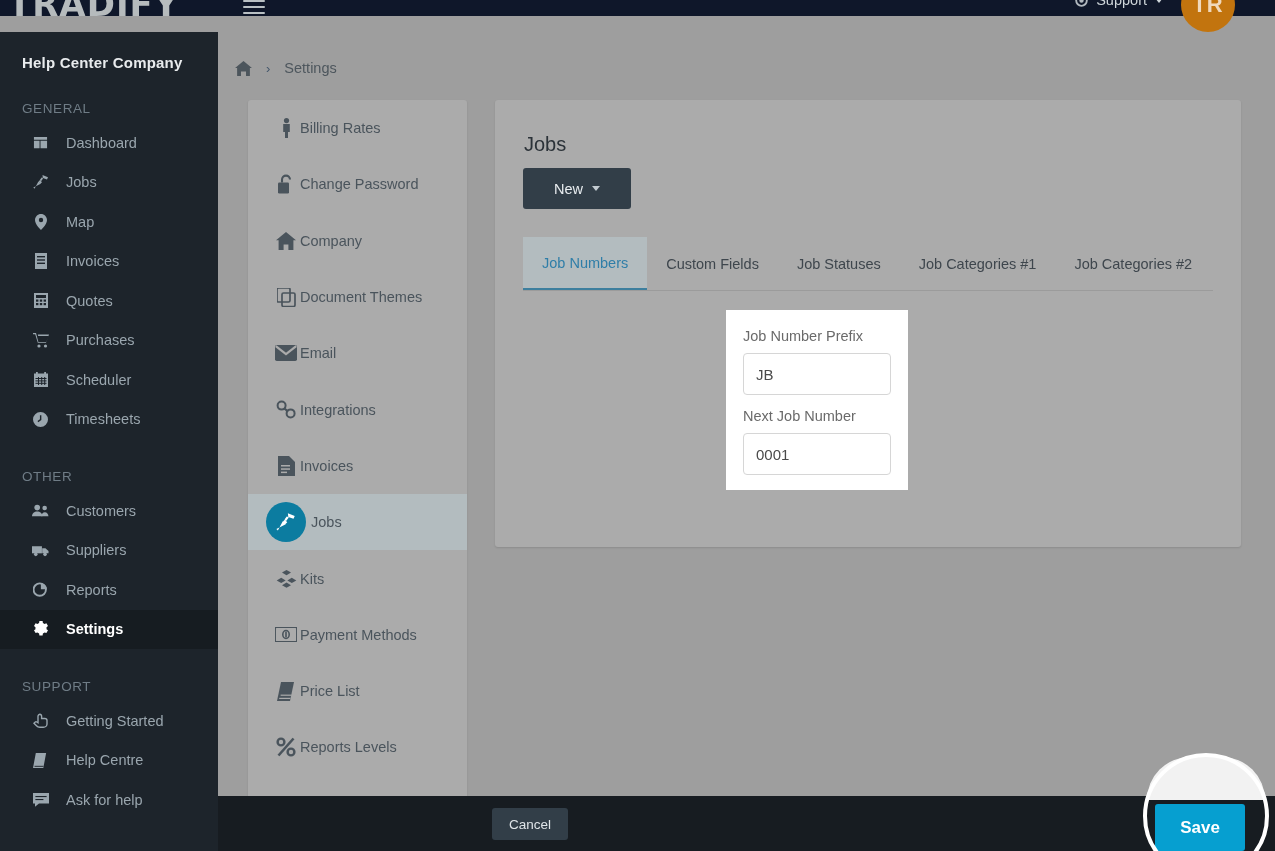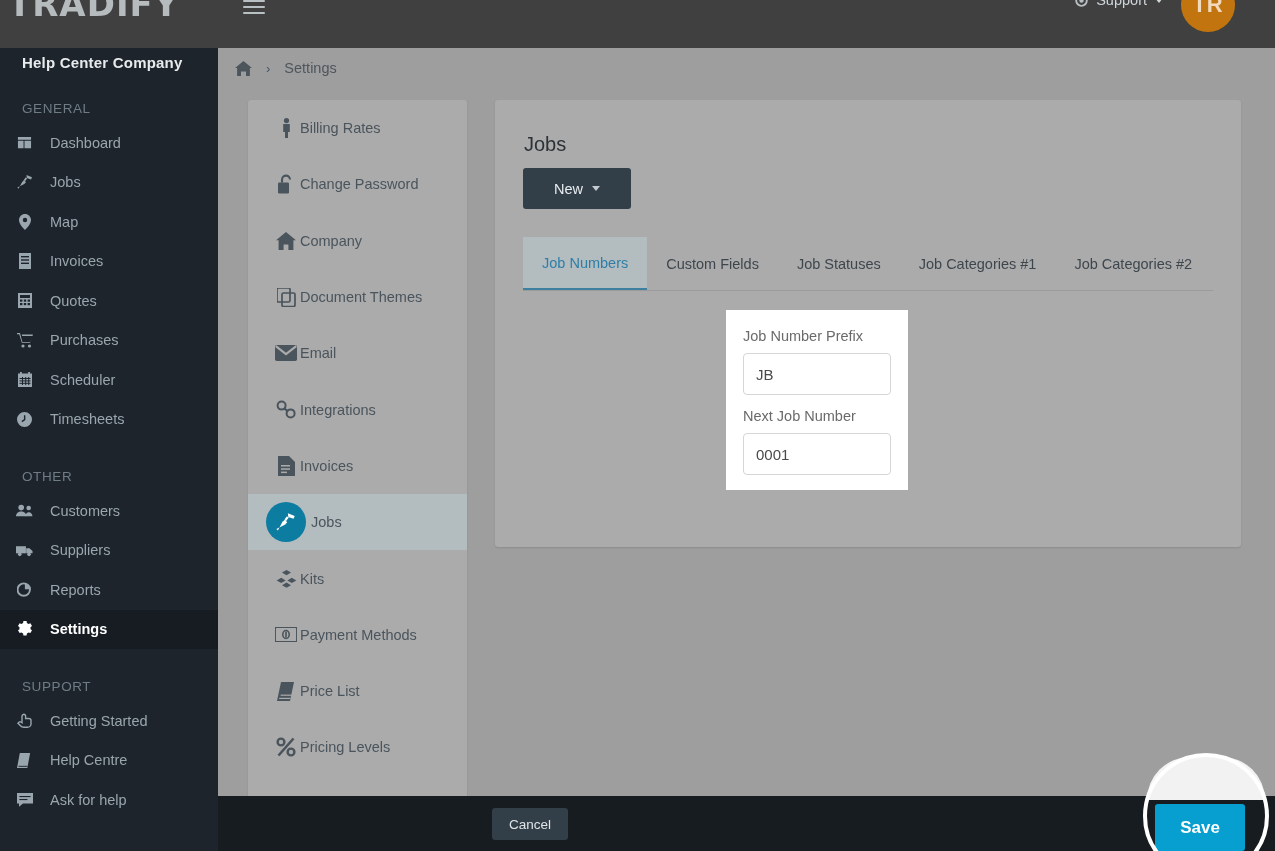--- a/index.html
+++ b/index.html
@@ -6,22 +6,22 @@
   html, body {
     width: 1275px; height: 851px;
     overflow: hidden;
     font-family: "Liberation Sans", sans-serif;
     background: #9e9e9e;
   }
   #app { position: relative; width: 1275px; height: 851px; overflow: hidden; }
 
   
   .topbar {
-    position: absolute; left: 0; top: 0; width: 1275px; height: 48px;
-    background: #404040; z-index: 30;
+    position: absolute; left: 0; top: 0; width: 1275px; height: 16px;
+    background: #0f172a; z-index: 30;
   }
   .brand {
     position: absolute; left: 8px; top: -16px;
     font-size: 34px; font-weight: bold; letter-spacing: 1px;
     color: #b6bbbd; font-family: "DejaVu Sans", sans-serif;
     white-space: nowrap; user-select: none;
   }
   .hamburger {
     position: absolute; left: 243px; top: 0px;
     width: 22px; height: 26px; cursor: pointer;
@@ -58,21 +58,21 @@
   .company-name {
     color: #e8ebed; font-size: 15px; font-weight: bold;
     padding: 22px 0 0 22px; letter-spacing: .2px;
   }
   .nav-group-title {
     color: #6f7c86; font-size: 13.5px; letter-spacing: .6px;
     padding: 30px 0 7px 22px;
   }
   .nav-item {
     display: flex; align-items: center; height: 39.5px;
-    padding-left: 16px; color: #9aa6ae; font-size: 14.5px; cursor: pointer;
+    padding-left: 32px; color: #9aa6ae; font-size: 14.5px; cursor: pointer;
     gap: 17px;
   }
   .nav-item.active { background: #161c21; color: #ffffff; font-weight: bold; }
   .nav-item .ic { width: 17px; display: flex; justify-content: center; flex: 0 0 17px; }
   .nav-item svg { fill: currentColor; display: block; }
 
   
   .content {
     position: absolute; left: 218px; top: 32px; width: 1057px; height: 819px;
     background: #9e9e9e; overflow: hidden;
@@ -486,21 +486,21 @@
         <span class="label">Price List</span>
       </div>
       <div class="smenu-item">
         <span class="ic">
             <svg width="20" height="20" viewBox="0 0 20 20">
               <circle cx="5" cy="5" r="3.4" fill="none" stroke="currentColor" stroke-width="2.4"></circle>
               <circle cx="15" cy="15" r="3.4" fill="none" stroke="currentColor" stroke-width="2.4"></circle>
               <path d="M17.5 1.5L2.5 18.5" stroke="currentColor" stroke-width="2.6"></path>
             </svg>
           </span>
-        <span class="label">Pricing Levels</span>
+        <span class="label">Reports Levels</span>
       </div>
     </div>
 
     <div class="panel">
       <div class="panel-title">Jobs</div>
       <button class="new-btn">
         <span>New</span>
         <span class="caret"></span>
       </button>
 

